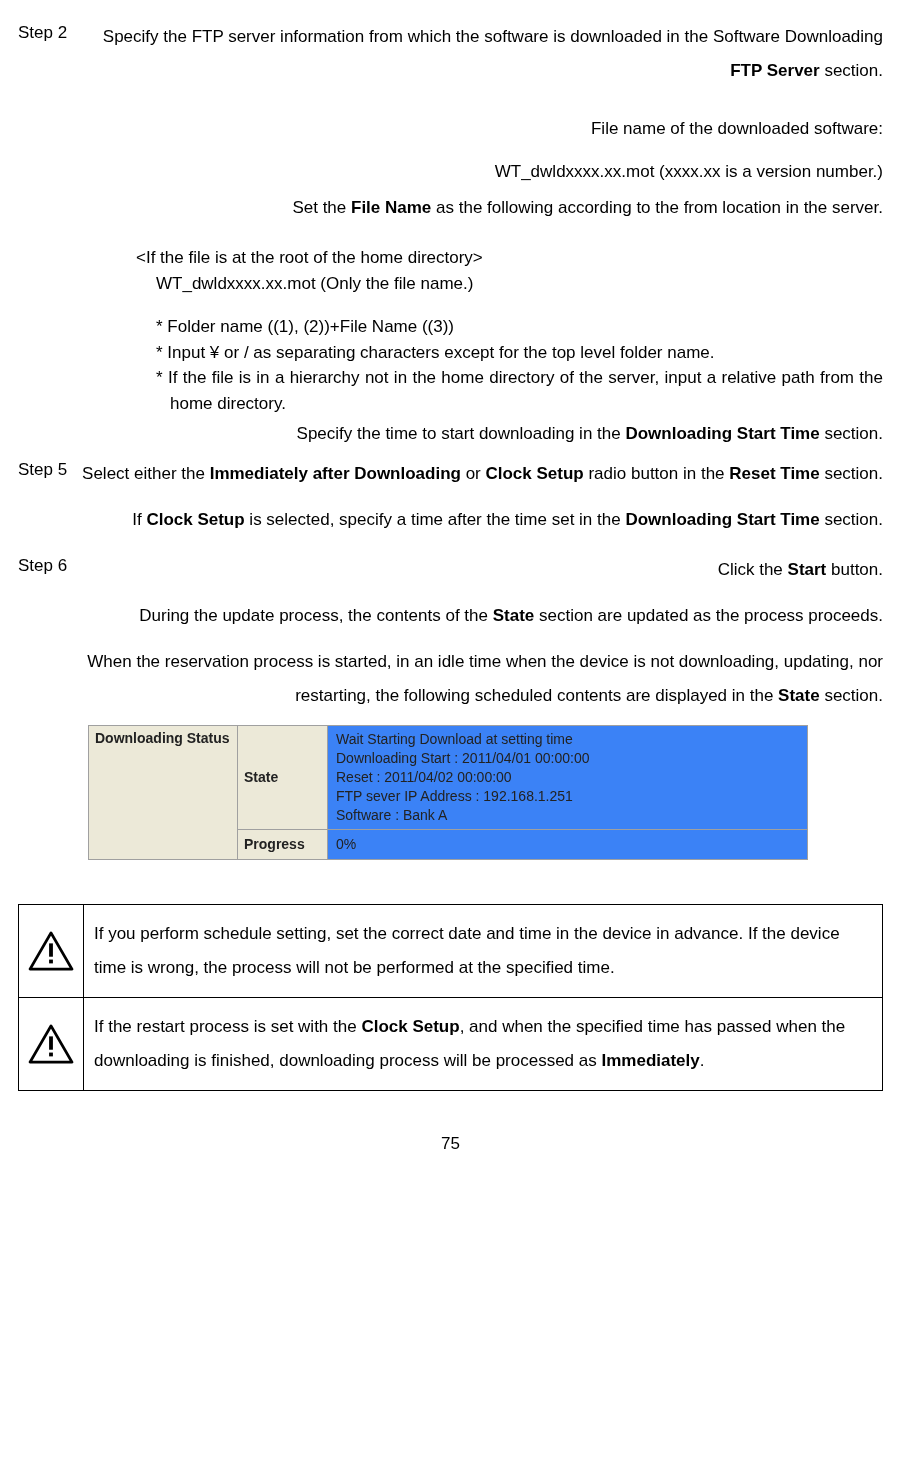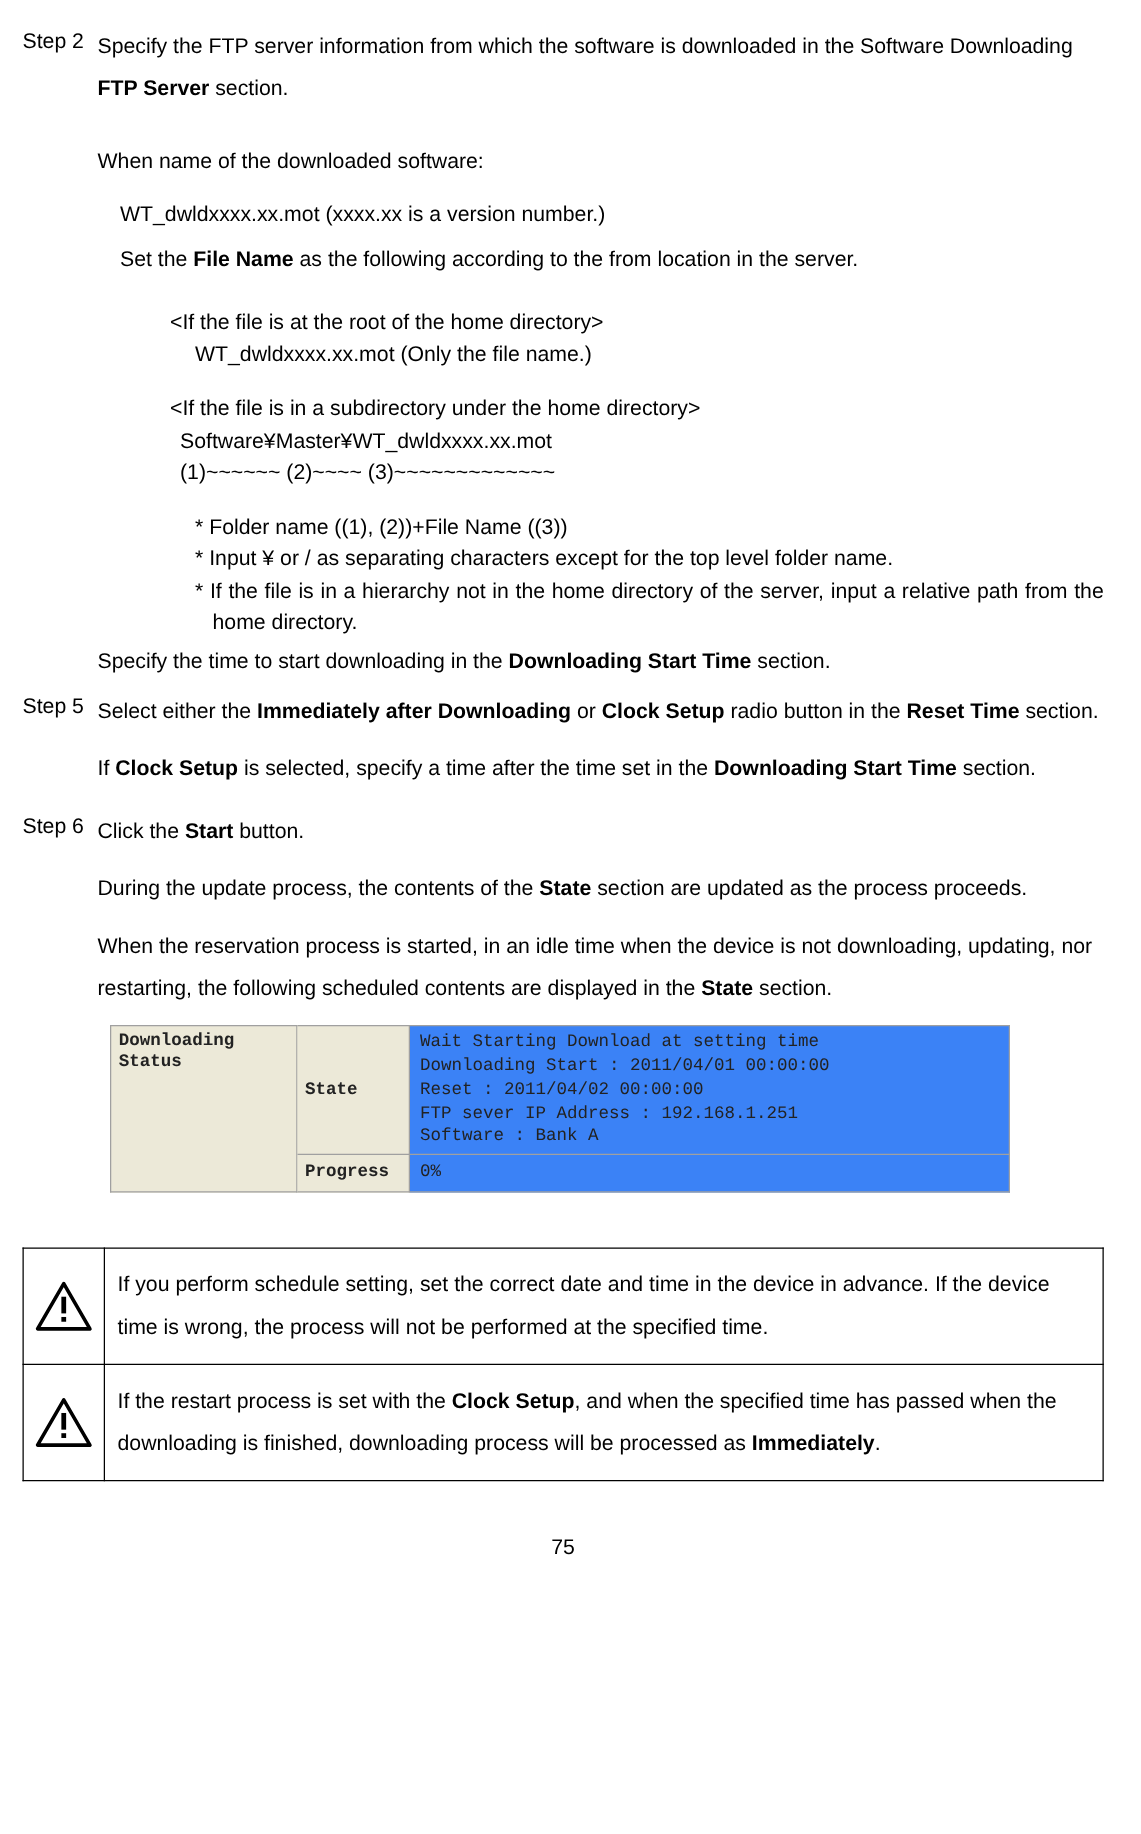--- a/index.html
+++ b/index.html
@@ -8,32 +8,32 @@
     line-height: 1.5;
     color: #000;
     max-width: 913px;
     margin: 0 auto;
     padding: 20px 30px 0 18px;
     box-sizing: border-box;
   }
   .step-row { display: flex; margin-bottom: 4px; }
   .step-label { flex: 0 0 60px; white-space: nowrap; }
   .step-body { flex: 1; }
-  .step-body p { margin: 0 0 12px 0; line-height: 2.0; }
+  .step-body p { margin: 0 0 12px 0; line-height: 2.0; text-align: right; }
   .step-body p.tight { line-height:1.6; margin-bottom:6px; }
   .indent1 { padding-left: 18px; }
   .indent2 { padding-left: 58px; }
   b { font-weight: bold; }
 
   .status-panel {
     margin: 8px 0 20px 10px;
     width: 720px;
     border: 0px solid #7a7a7a;
     background: #ece9d8;
-    font-family: Liberation Mono, monospace;
+    font-family: Liberation Sans, sans-serif;
     font-size: 14px;
   }
   .status-panel .row { display:flex; }
   .status-panel .lcell {
     width:150px;
     border:1px solid #a0a0a0;
     background:#ece9d8;
     padding:4px 6px;
     font-weight:bold;
     color:#222;
@@ -86,36 +86,31 @@
   .page-num { text-align:center; margin: 20px 0 10px 0; }
 </style>
 </head>
 <body>
 
 <div class="step-row">
   <div class="step-label">Step 2</div>
   <div class="step-body">
     <p><span>Specify the FTP server information from which the software is downloaded in the Software Downloading </span><b>FTP Server</b><span> section.</span></p>
 
-    <p style="margin-top:24px;">When name of the downloaded software:</p>
+    <p style="margin-top:24px;">File name of the downloaded software:</p>
 
     <p class="indent1 tight">WT_dwldxxxx.xx.mot (xxxx.xx is a version number.)</p>
 
     <p class="indent1"><span>Set the </span><b>File Name</b><span> as the following according to the from location in the server.</span></p>
 
     <div class="indent2" style="margin-top:20px;">
       <div>&lt;If the file is at the root of the home directory&gt;</div>
       <div style="padding-left:20px;">WT_dwldxxxx.xx.mot (Only the file name.)</div>
     </div>
 
-    <div class="indent2" style="margin-top:18px;">
-      <div>&lt;If the file is in a subdirectory under the home directory&gt;</div>
-      <div style="padding-left:8px;">Software¥Master¥WT_dwldxxxx.xx.mot</div>
-      <div style="padding-left:8px;">(1)~~~~~~ (2)~~~~ (3)~~~~~~~~~~~~~</div>
-    </div>
 
     <div class="indent2" style="margin-top:18px; padding-left:78px;">
       <div>* Folder name    ((1), (2))+File Name ((3))</div>
       <div>* Input ¥ or / as separating characters except for the top level folder name.</div>
       <div style="text-align:justify; padding-left:14px; text-indent:-14px;">* If the file is in a hierarchy not in the home directory of the server, input a relative path from the home directory.</div>
     </div>
 
     <p class="tight" style="margin-top:4px;"><span>Specify the time to start downloading in the </span><b>Downloading Start Time</b><span> section.</span></p>
   </div>
 </div>

